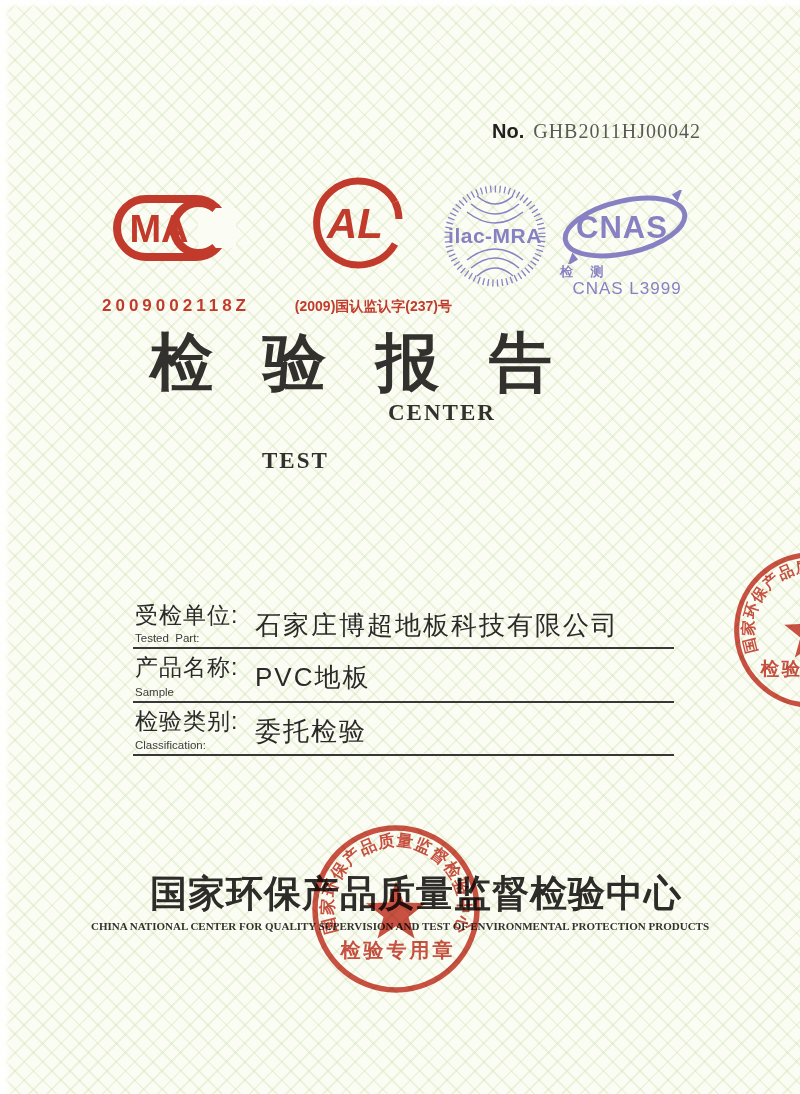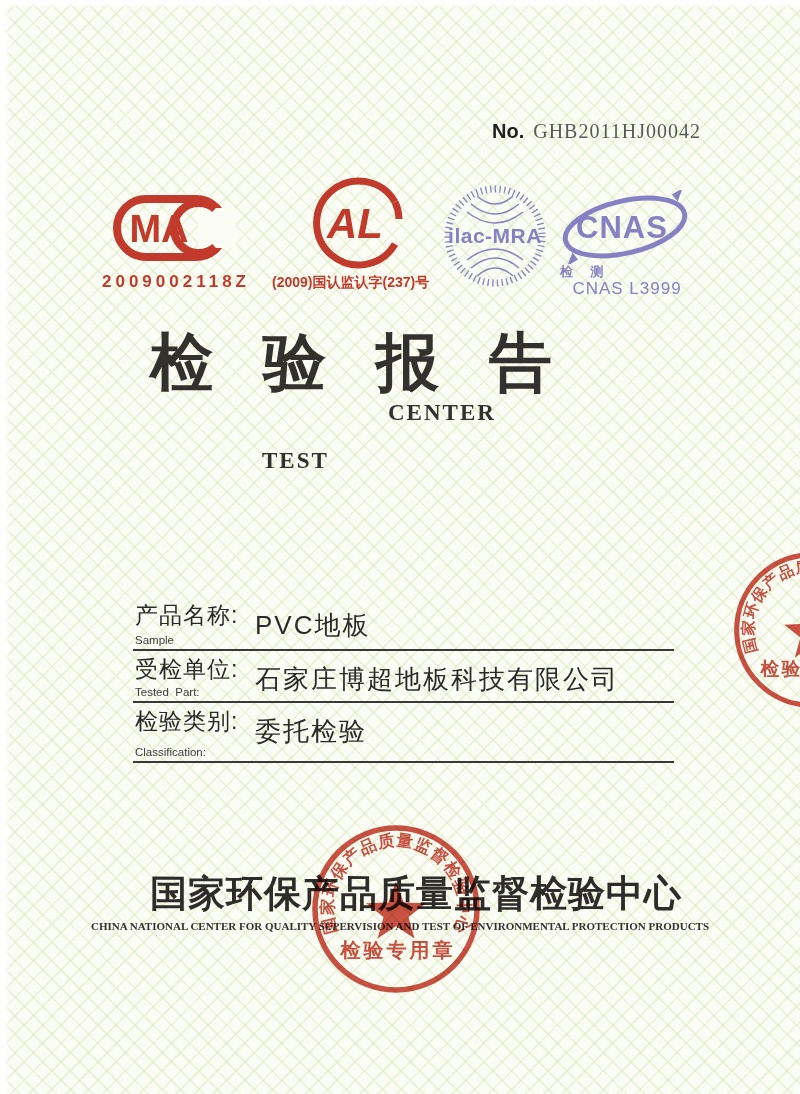--- a/index.html
+++ b/index.html
@@ -15,36 +15,36 @@
       #fbfdf4;
   }
   .abs { position:absolute; }
 
   
   .no-block { left:492px; top:120px; display:flex; align-items:baseline; }
   .no-label { font-weight:bold; font-size:20px; color:#22211f; }
   .no-value { font-family:"Liberation Serif", serif; font-size:20px; color:#5a5a55; letter-spacing:1px; margin-left:9px; }
 
   
-  .cap-red { color:#c23a2b; text-align:left; }
+  .cap-red { color:#c23a2b; text-align:right;margin-top:24px; }
   .cma-cap { left:102px; top:272px; width:146px; font-size:17px; font-weight:bold; letter-spacing:4px; }
   .cal-cap { left:272px; top:274px; width:180px; font-size:14px; font-weight:bold; }
   .cnas-cap-zh { left:560px; top:263px; width:132px; font-size:13px; letter-spacing:7px; color:#8781c4; text-align:left; font-weight:bold; }
   .cnas-cap-code { left:554px; top:279px; width:146px; font-size:17px; font-weight:normal; color:#8781c4; text-align:center; letter-spacing:1px; }
 
   
   .title-zh { left:150px; top:320px; font-size:63px; font-weight:bold; letter-spacing:50px; color:#33312d; white-space:nowrap; }
   .title-en { top:400px; font-family:"Liberation Serif", serif; font-weight:bold; font-size:23px; letter-spacing:2px; color:#33312d; }
   .title-en.t1 { left:262px;margin-top:48px; }
   .title-en.t2 { left:388px; }
 
   
   .form { left:133px; top:597px; width:541px; }
   .frow { position:relative; border-bottom:2px solid #3a3836; }
-  .frow.r1 { height:54px; } .frow.r2 { height:52px; } .frow.r3 { height:60px; }
+  .frow.r1 { height:54px; } .frow.r2 { height:52px; } .frow.r3 { height:53px; }
   .lbl-zh { position:absolute; left:2px; top:3px; font-size:23px; color:#2b2a28; letter-spacing:1px; }
   .lbl-en { position:absolute; left:2px; bottom:3px; font-size:11.5px; color:#3c3b39; white-space:pre; }
   .fval { position:absolute; left:122px; top:11px; font-size:26px; color:#2b2a28; letter-spacing:2px; white-space:nowrap; }
 
   
   .org-zh { left:32px; right:0; top:869px; text-align:center; font-size:37px; font-weight:700; letter-spacing:1px; color:#2e2c29; }
   .org-en { left:0; right:0; top:920px; text-align:center; font-family:"Liberation Serif", serif; font-weight:bold; font-size:11px; color:#33312e; }
 
   
   .stamp { mix-blend-mode:multiply; opacity:.88; }
@@ -100,29 +100,29 @@
     <text x="64" y="48" text-anchor="middle" font-size="31" font-weight="bold" fill="#8781c4" letter-spacing="1">CNAS</text>
   </svg>
   <div class="abs cnas-cap-zh">检 测</div>
   <div class="abs cnas-cap-code">CNAS L3999</div>
 
   <div class="abs title-zh">检验报告</div>
   <div class="abs title-en t1">TEST</div>
   <div class="abs title-en t2">CENTER</div>
 
   <div class="abs form">
+    <div class="frow r2">
+      <span class="lbl-zh">受检单位:</span>
+      <span class="lbl-en">Tested  Part:</span>
+      <span class="fval">石家庄博超地板科技有限公司</span>
+    </div>
     <div class="frow r1">
       <span class="lbl-zh">产品名称:</span>
       <span class="lbl-en">Sample</span>
       <span class="fval">PVC地板</span>
-    </div>
-    <div class="frow r2">
-      <span class="lbl-zh">受检单位:</span>
-      <span class="lbl-en">Tested  Part:</span>
-      <span class="fval">石家庄博超地板科技有限公司</span>
     </div>
     <div class="frow r3">
       <span class="lbl-zh">检验类别:</span>
       <span class="lbl-en">Classification:</span>
       <span class="fval">委托检验</span>
     </div>
   </div>
 
   <div class="abs org-zh">国家环保产品质量监督检验中心</div>
   <div class="abs org-en">CHINA NATIONAL CENTER FOR QUALITY SUPERVISION AND TEST OF ENVIRONMENTAL PROTECTION PRODUCTS</div>

